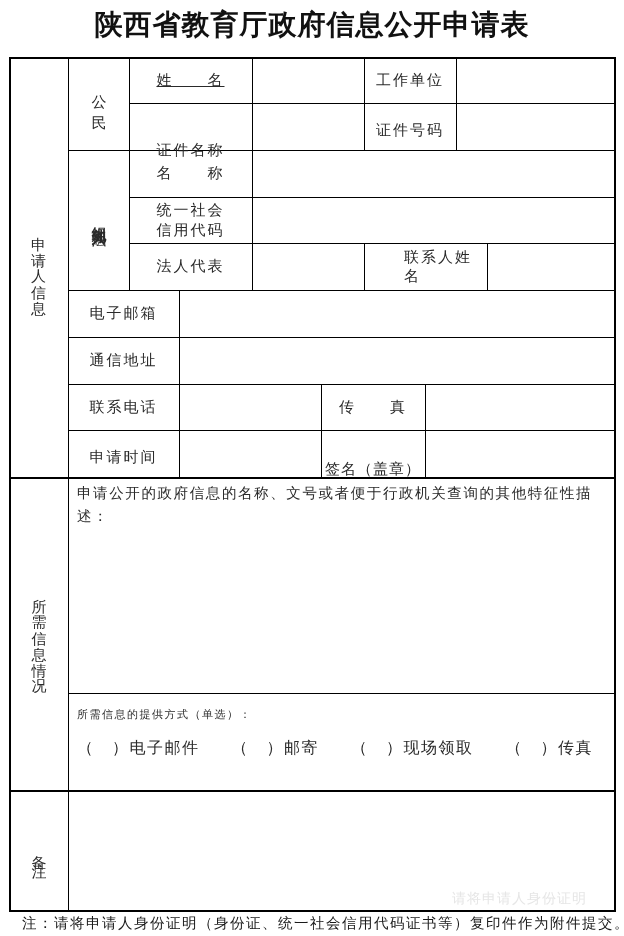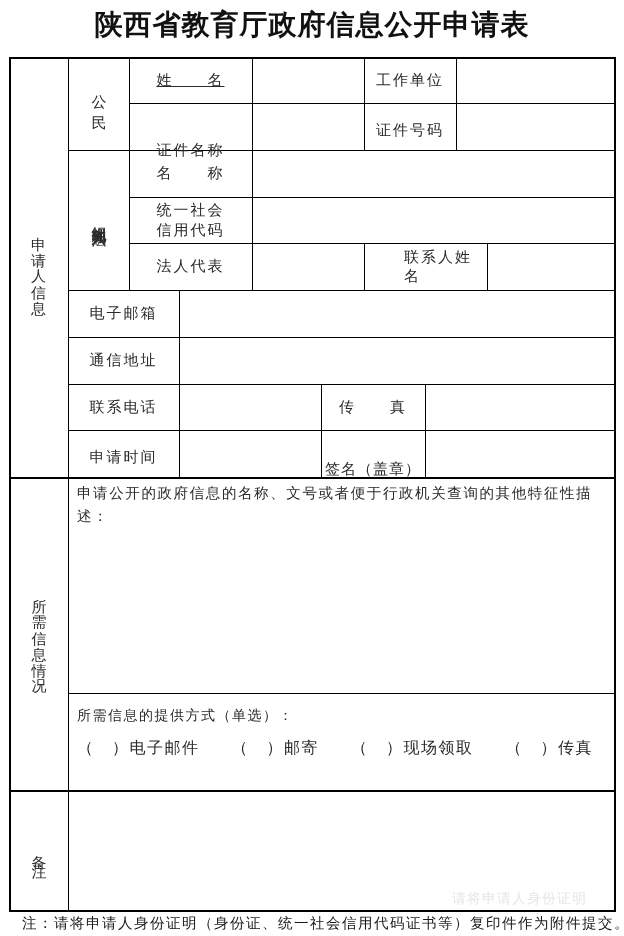--- a/index.html
+++ b/index.html
@@ -11,21 +11,21 @@
           border:2px solid #000; box-sizing:border-box; }
   .hl { position:absolute; height:0; border-top:1.5px solid #000; }
   .vl { position:absolute; width:0; border-left:1.5px solid #000; }
   .cell { position:absolute; display:flex; align-items:center; justify-content:center;
           font-size:15px; color:#2a2a2a; letter-spacing:2px; box-sizing:border-box; }
   .vert { flex-direction:column; line-height:32px; }
   .vert-tight { flex-direction:column; line-height:17px; }
   .note { position:absolute; left:22px; top:914px; font-size:14.5px; color:#1a1a1a; letter-spacing:1.5px; white-space:nowrap; }
   .watermark { position:absolute; left:452px; top:890px; font-size:14px; color:#e6e6e6; letter-spacing:1px; white-space:nowrap; }
   .desc { position:absolute; left:77px; top:482px; width:535px; font-size:14.5px; line-height:23px; color:#2a2a2a; letter-spacing:1.6px; }
-  .method-label { position:absolute; left:77px; top:707px; font-size:14px; color:#2a2a2a; letter-spacing:1.5px; }
+  .method-label { position:absolute; left:77px; top:707px; font-size:11px; color:#2a2a2a; letter-spacing:1.5px; }
   .options { position:absolute; left:77px; top:738px; display:flex; font-size:16px; color:#2a2a2a; letter-spacing:1.5px; }
   .opt { margin-right:32px; white-space:nowrap; }
 </style>
 </head>
 <body>
 
 <div class="title">陕西省教育厅政府信息公开申请表</div>
 
 <div class="form"></div>
 

